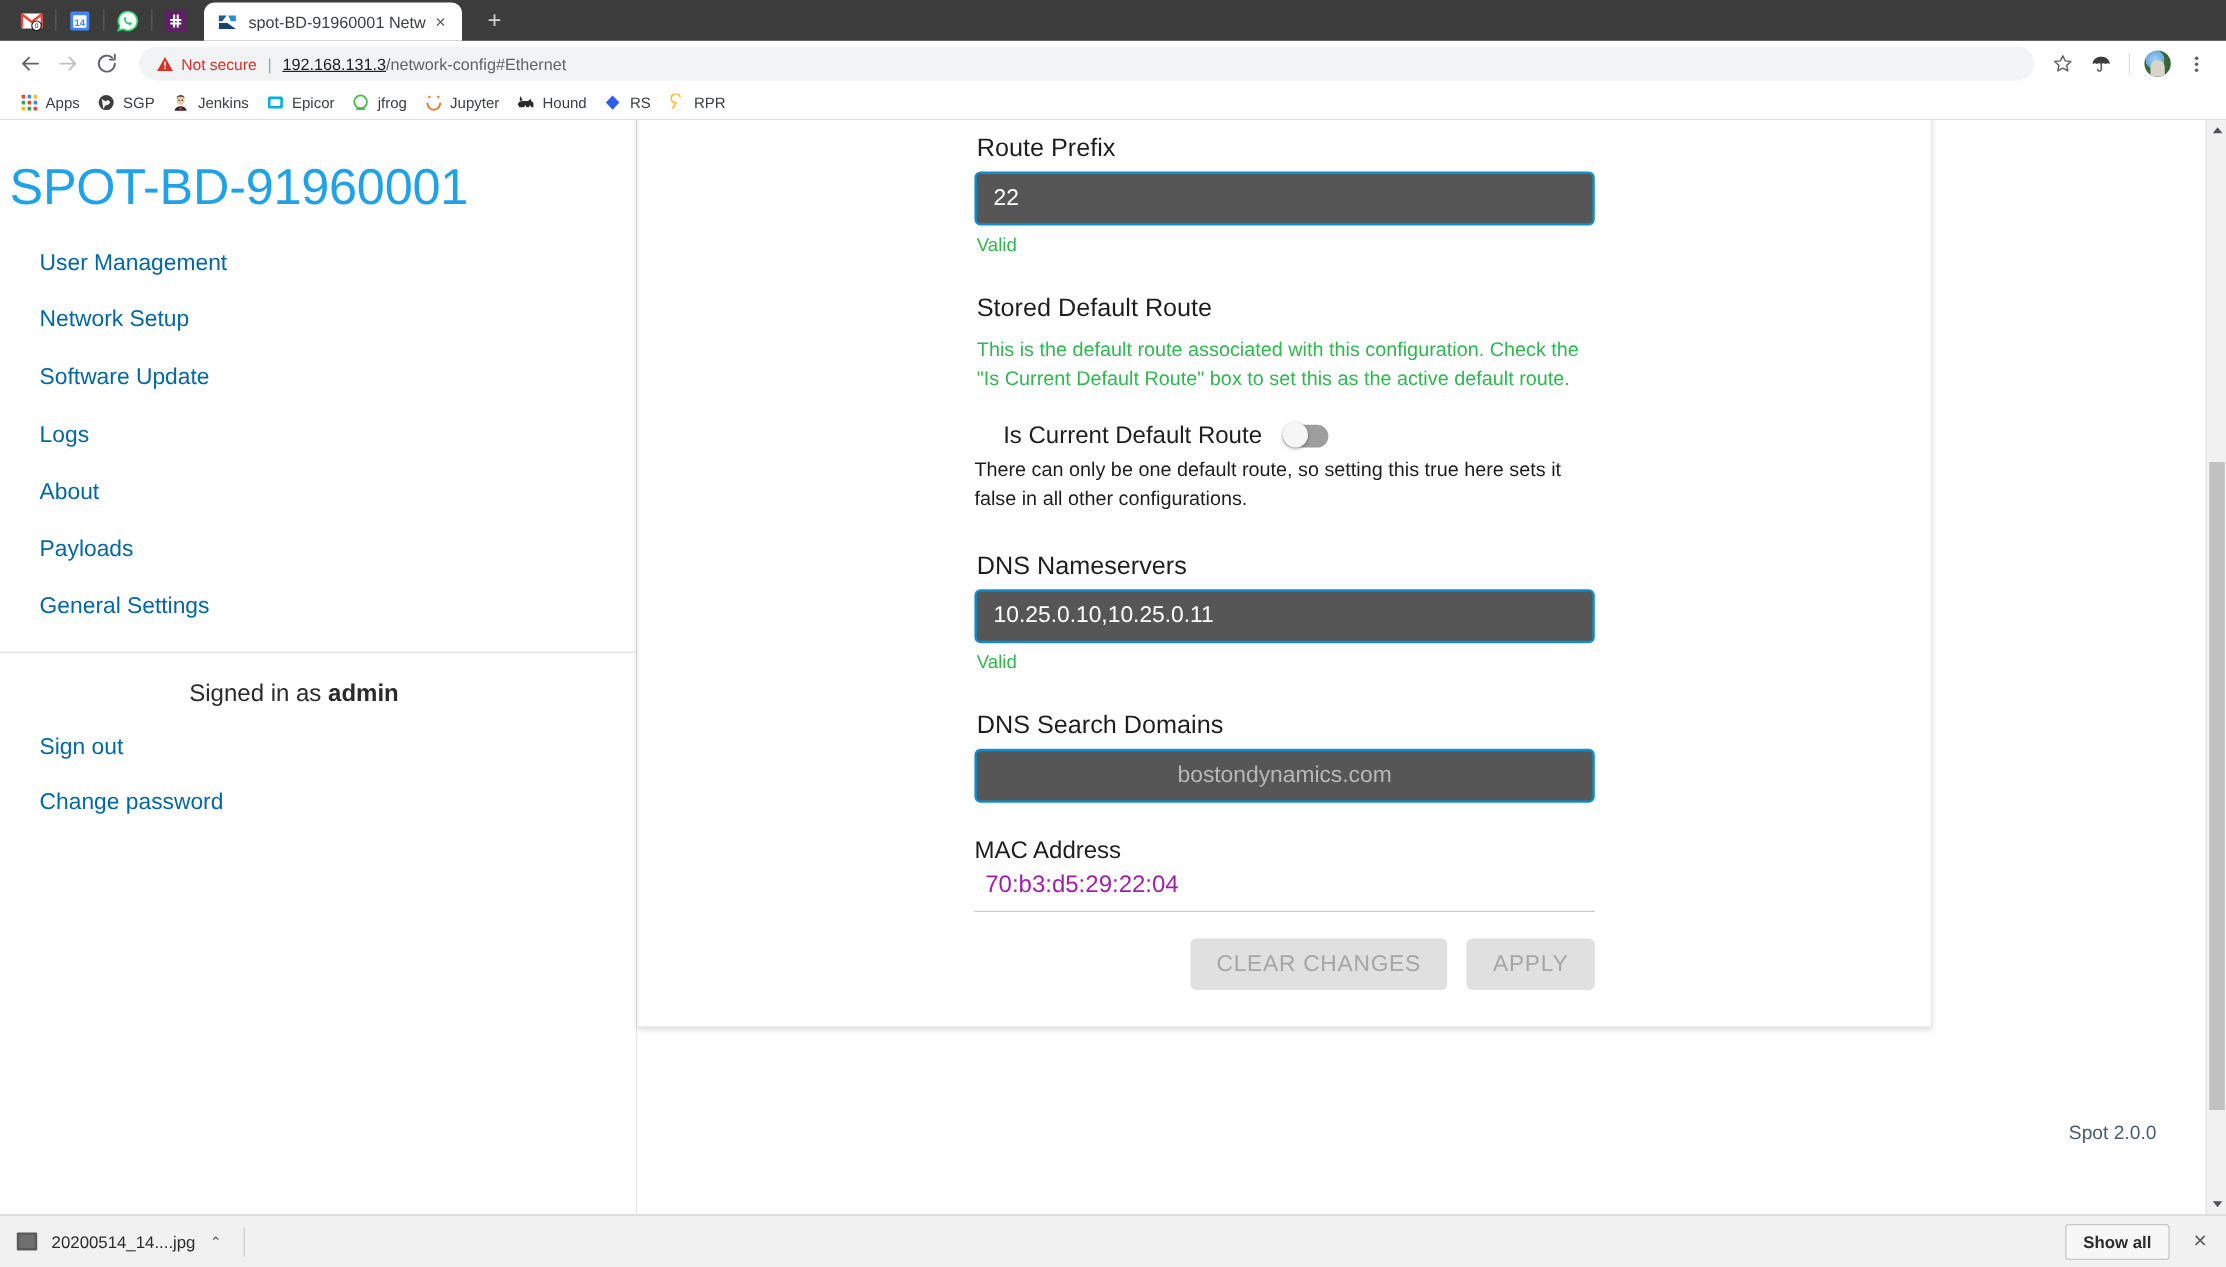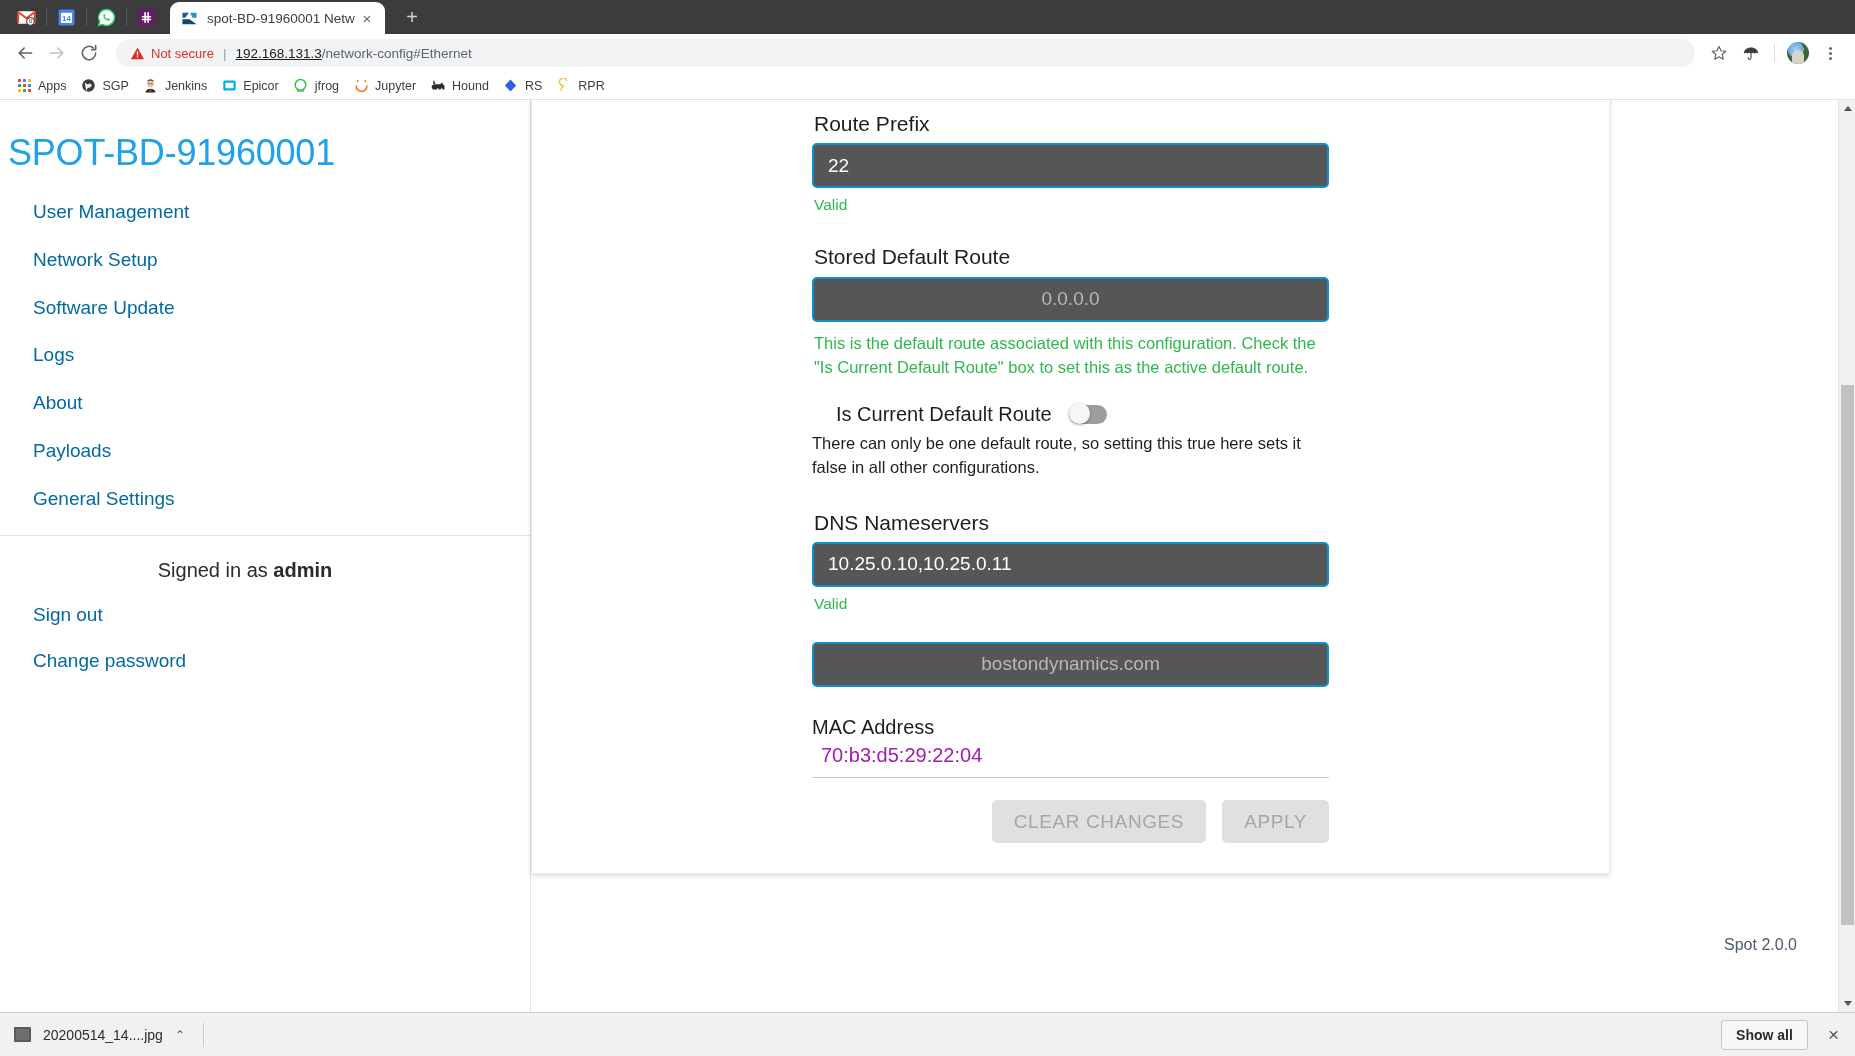--- a/index.html
+++ b/index.html
@@ -154,21 +154,21 @@
   
   .sidebar {
     width: 531px;
     flex: 0 0 531px;
     border-right: 1px solid #e3e3e3;
     padding-top: 30px;
     background: #fff;
   }
   .brand {
     color: #1fa2e8;
-    font-size: 36px;
+    font-size: 42px;
     font-weight: 400;
     padding: 0 0 0 8px;
     line-height: 1.25;
     margin-bottom: 13px;
     letter-spacing: -0.2px;
   }
   .nav-item {
     font-size: 19px;
     color: #0369a1;
     padding: 12px 0 12px 33px;
@@ -622,23 +622,20 @@
 
             <div class="field-label">Route Prefix</div>
             <div class="input">
               <span>22</span>
             </div>
             <div class="hint-valid">Valid</div>
 
             <div class="gap-lg"></div>
 
             <div class="field-label">Stored Default Route</div>
-            <div class="input placeholder">
-              <span>0.0.0.0</span>
-            </div>
             <div class="hint-green">This is the default route associated with this configuration. Check the "Is Current Default Route" box to set this as the active default route.</div>
 
             <div class="gap-md"></div>
 
             <div class="toggle-row">
               <span class="toggle-label">Is Current Default Route</span>
               <span class="switch">
                 <span class="knob"></span>
               </span>
             </div>
@@ -647,20 +644,21 @@
             <div class="gap-lg"></div>
 
             <div class="field-label">DNS Nameservers</div>
             <div class="input">
               <span>10.25.0.10,10.25.0.11</span>
             </div>
             <div class="hint-valid">Valid</div>
 
             <div class="gap-lg"></div>
 
+            <div class="field-label">DNS Search Domains</div>
             <div class="input placeholder">
               <span>bostondynamics.com</span>
             </div>
 
             <div class="gap-lg"></div>
 
             <div class="mac-label">MAC Address</div>
             <div class="mac-value">70:b3:d5:29:22:04</div>
 
             <div class="btn-row">

